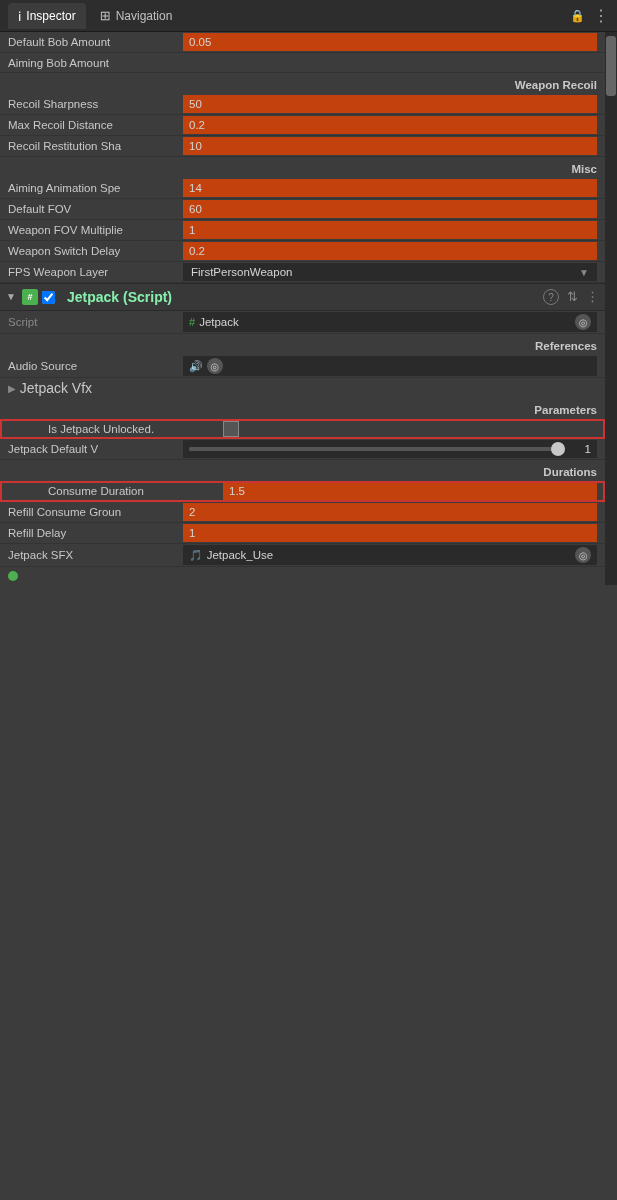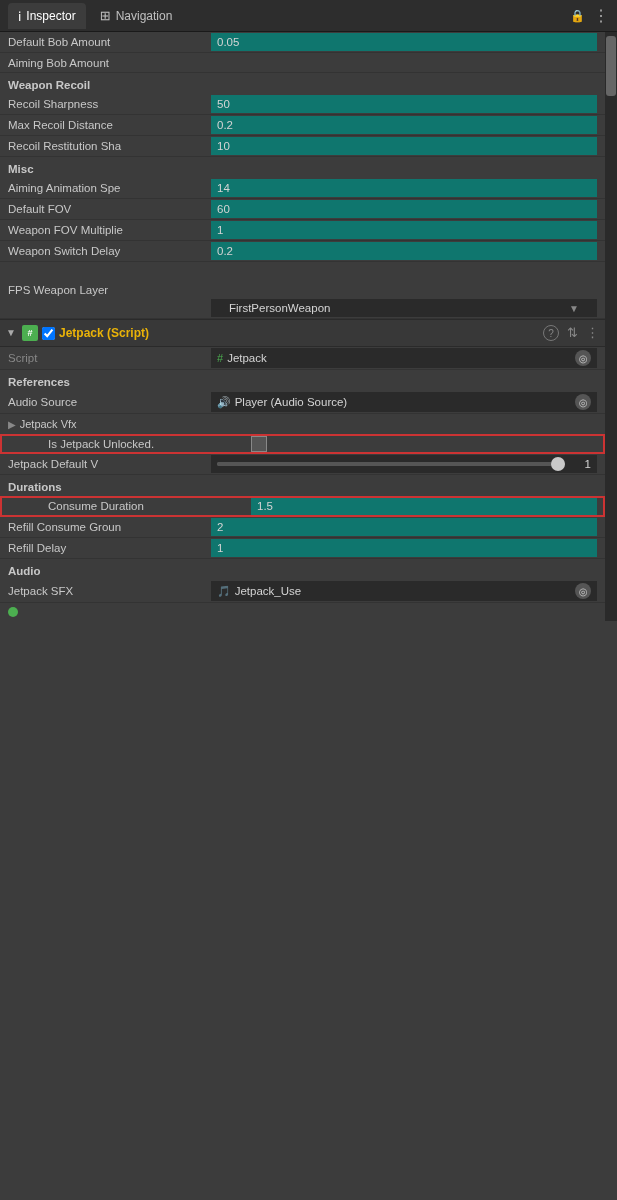--- a/index.html
+++ b/index.html
@@ -53,33 +53,32 @@
       background: #3c3c3c;
     }
 
     
     .prop-row {
       display: flex;
       align-items: center;
       min-height: 20px;
       padding: 1px 8px;
       border-bottom: 1px solid #333;
-      gap: 28px;
     }
     .prop-label {
       flex: 0 0 175px;
       color: #c8c8c8;
       font-size: 11.5px;
       white-space: nowrap;
       overflow: hidden;
       text-overflow: ellipsis;
     }
     .prop-value {
       flex: 1;
-      background: #0f766e;
+      background: #c2410c;
       border: none;
       color: #d4d4d4;
       font-size: 11.5px;
       padding: 2px 6px;
       min-height: 18px;
       display: flex;
       align-items: center;
     }
     .prop-value input {
       background: transparent;
@@ -90,20 +89,21 @@
       outline: none;
     }
 
     
     .section-header {
       padding: 6px 8px 3px 8px;
       font-weight: bold;
       font-size: 11.5px;
       color: #c8c8c8;
       background: #3c3c3c;
+      text-align: right;
     }
 
     
     .component-header {
       display: flex;
       align-items: center;
       background: #383838;
       border-top: 1px solid #2a2a2a;
       border-bottom: 1px solid #2a2a2a;
       padding: 4px 6px;
@@ -129,23 +129,24 @@
       font-weight: bold;
       flex-shrink: 0;
     }
     .component-checkbox {
       width: 13px;
       height: 13px;
       flex-shrink: 0;
     }
     .component-title {
       font-weight: bold;
-      font-size: 12px;
-      color: #eab308;
-      flex: 1;
+      font-size: 14px;
+      color: #86efac;
+      flex: 1;
+      margin-left: 8px;
     }
     .component-actions {
       display: flex;
       gap: 8px;
       color: #888;
       font-size: 13px;
     }
 
     
     .obj-ref {
@@ -177,23 +178,22 @@
       font-size: 10px;
       color: #ccc;
     }
 
     
     .dropdown {
       flex: 1;
       background: #2a2a2a;
       display: flex;
       align-items: center;
-      padding: 2px 18px;
+      padding: 2px 8px;
       min-height: 18px;
-      margin-top: 36px;
     }
     .dropdown-text {
       flex: 1;
       font-size: 11.5px;
       color: #d4d4d4;
     }
     .dropdown-arrow {
       color: #888;
       font-size: 10px;
     }
@@ -433,29 +433,31 @@
       </div>
     </div>
 
     <div class="section-header">
       <span>References</span>
     </div>
     <div class="prop-row">
       <span class="prop-label">Audio Source</span>
       <div class="obj-ref">
         <span class="obj-ref-icon">🔊</span>
-        <span class="obj-ref-text">Player (Audio Source)</span>
         <div class="obj-ref-btn">◎</div>
       </div>
     </div>
     <div class="arrow-row">
       <span class="arrow-icon">▶</span>
-      <span style="font-size:11px; color:#c8c8c8;text-align:right;">Jetpack Vfx</span>
-    </div>
-
+      <span style="font-size:14px; color:#c8c8c8;text-align:right;">Jetpack Vfx</span>
+    </div>
+
+    <div class="section-header">
+      <span>Parameters</span>
+    </div>
 
     <div class="prop-row highlighted">
       <span class="prop-label">Is Jetpack Unlocked.</span>
       <div class="toggle-box"></div>
     </div>
 
     <div class="prop-row">
       <span class="prop-label">Jetpack Default V</span>
       <div class="slider-container">
         <div class="slider">
@@ -483,23 +485,20 @@
         <input type="text" value="2" style="">
       </div>
     </div>
     <div class="prop-row">
       <span class="prop-label">Refill Delay</span>
       <div class="prop-value">
         <input type="text" value="1" style="">
       </div>
     </div>
 
-    <div class="section-header">
-      <span>Audio</span>
-    </div>
     <div class="prop-row">
       <span class="prop-label">Jetpack SFX</span>
       <div class="obj-ref">
         <span class="obj-ref-icon">🎵</span>
         <span class="obj-ref-text">Jetpack_Use</span>
         <div class="obj-ref-btn">◎</div>
       </div>
     </div>
 
     <div class="bottom-indicator">

